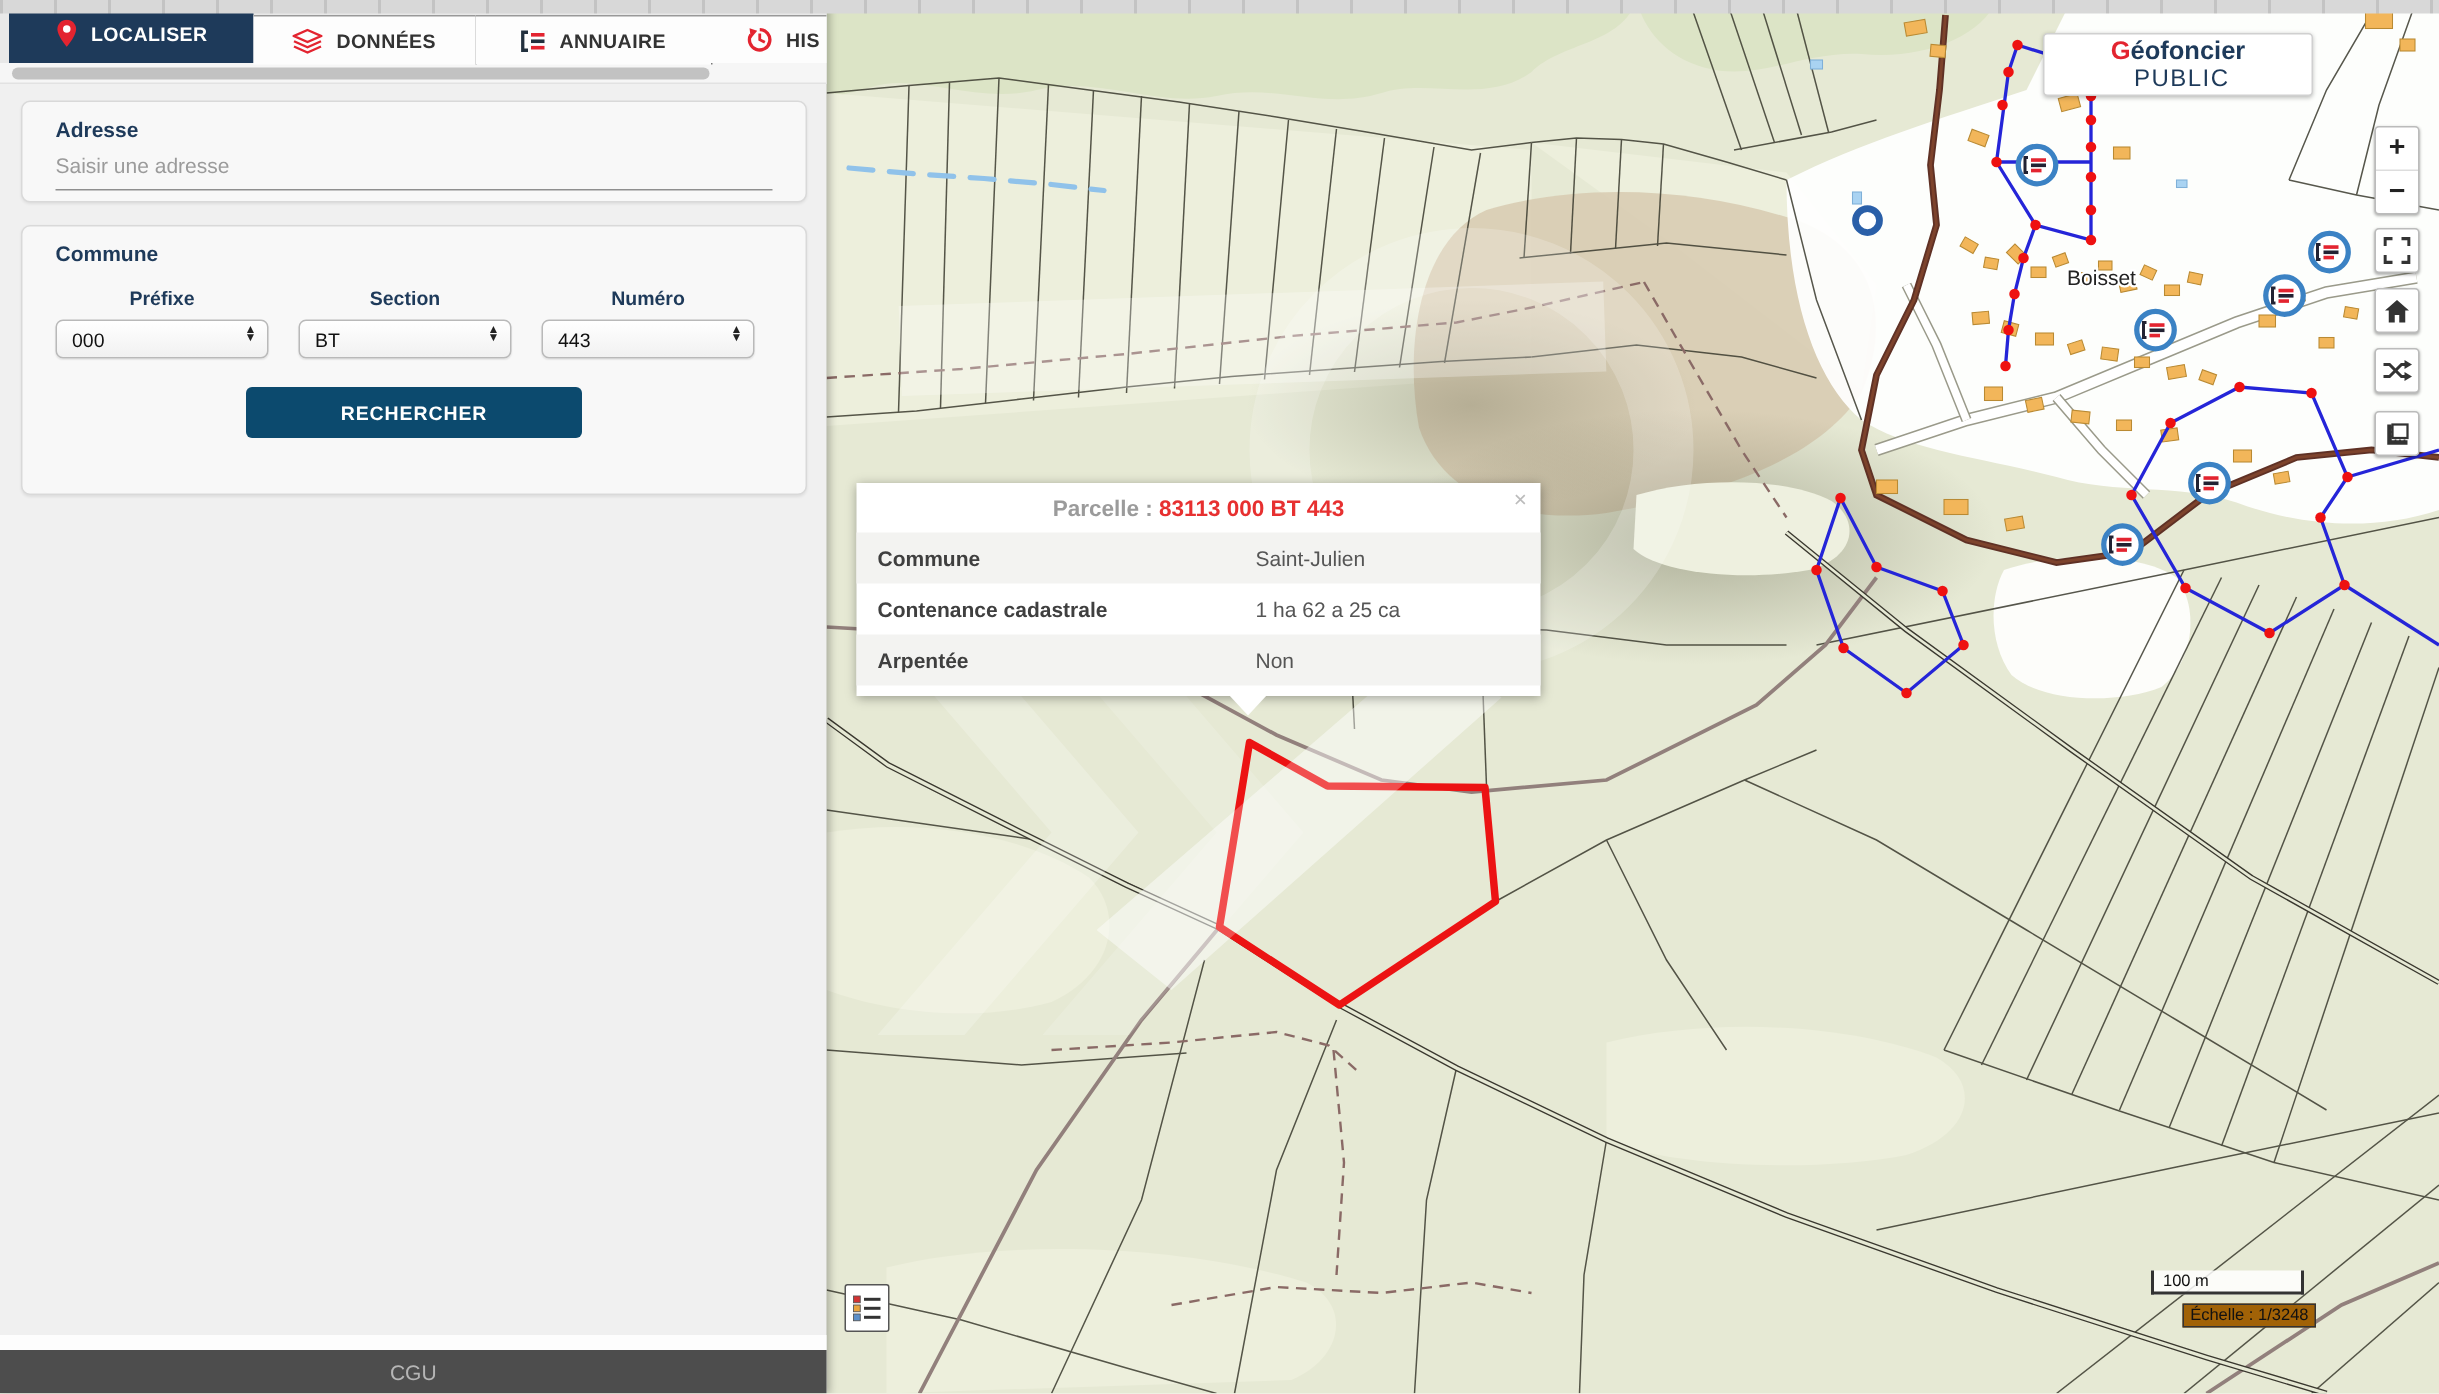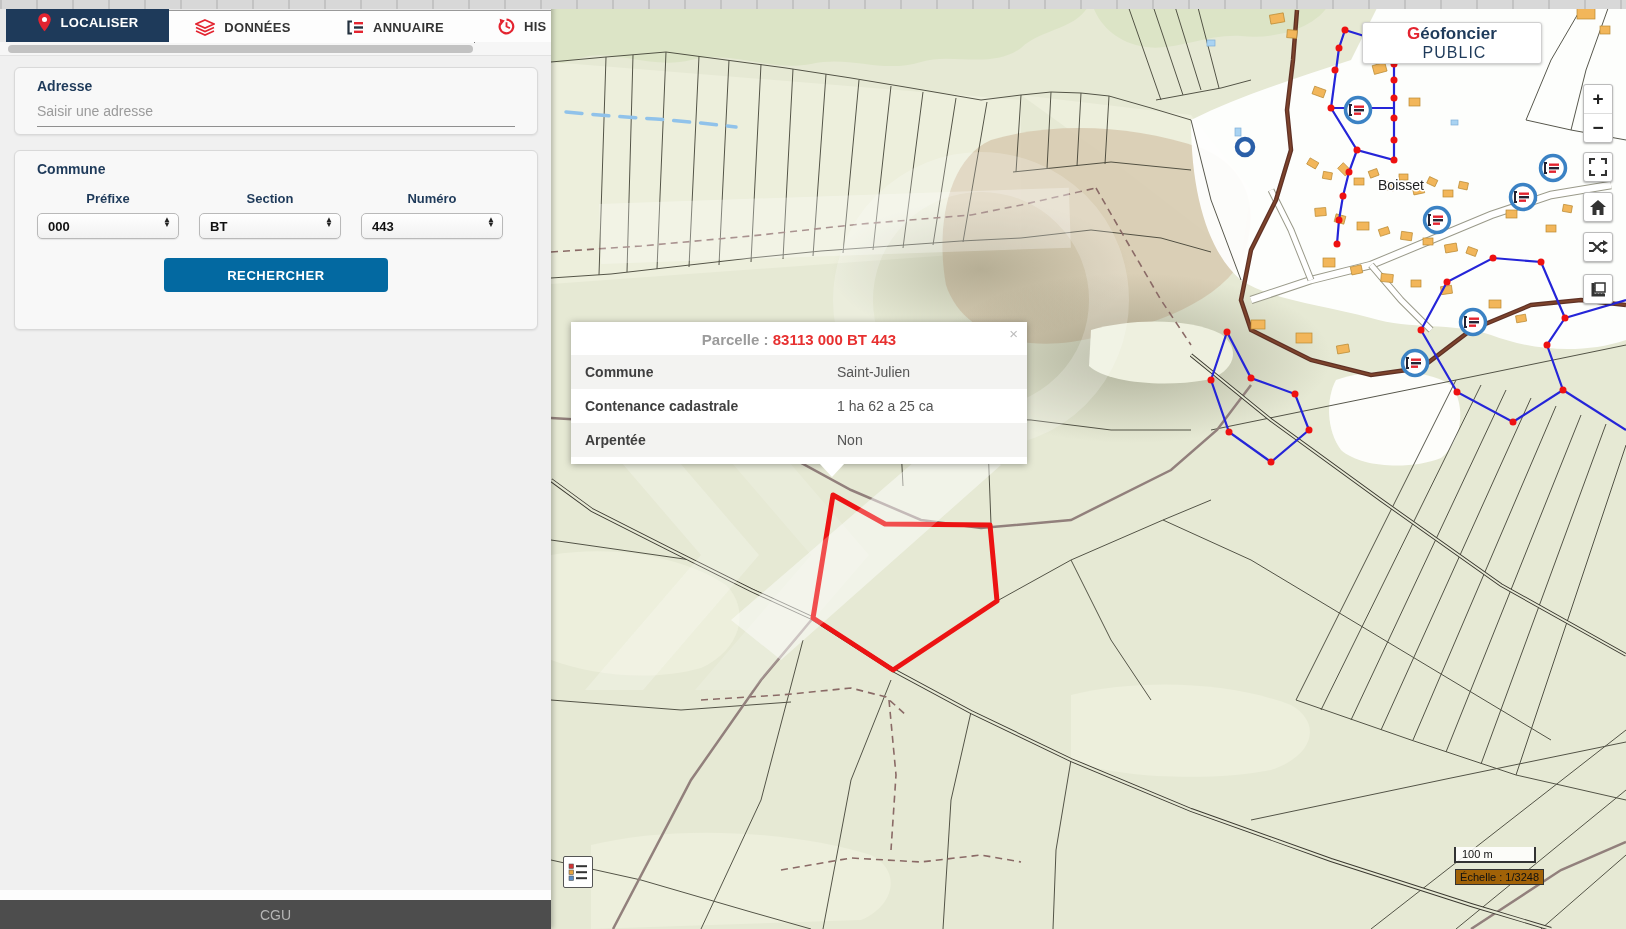--- a/index.html
+++ b/index.html
@@ -27,23 +27,23 @@
   #card-commune{top:150px;height:180px;}
   .card h3{margin:10px 0 0 22px;font-size:14px;color:#1e3a5a;}
   .fieldline{position:relative;margin:8px 22px 0 22px;border-bottom:1px solid #8f8f8f;padding-bottom:6px;}
   .fieldline input{border:none;background:transparent;outline:none;width:92%;font-size:14px;color:#333;font-family:inherit;padding:0;}
   .fieldline input::placeholder{color:#9b9b9b;}
   .commune-value{font-size:14px;color:#333;}
   .clear-x{position:absolute;right:0;top:-4px;color:#dd1111;font-size:17px;font-weight:bold;cursor:pointer;line-height:1;}
   .selrow{display:flex;margin:14px 22px 0 22px;gap:20px;}
   .selcol{width:142px;text-align:center;}
   .selcol .slabel{font-size:13px;font-weight:bold;color:#1e3a5a;margin-bottom:7px;}
-  .fselect{position:relative;height:26px;border:1px solid #b9b9b9;border-radius:5px;background:linear-gradient(#ffffff,#f1f1f1);box-shadow:0 1px 1px rgba(0,0,0,.08);display:flex;align-items:center;padding-left:10px;font-size:13px;color:#111;cursor:pointer;box-sizing:border-box;font-weight:bold;}
+  .fselect{position:relative;height:26px;border:1px solid #b9b9b9;border-radius:5px;background:linear-gradient(#ffffff,#f1f1f1);box-shadow:0 1px 1px rgba(0,0,0,.08);display:flex;align-items:center;padding-left:10px;font-size:13px;color:#111;cursor:pointer;box-sizing:border-box;}
   .fselect .arrows{position:absolute;right:7px;top:4px;display:flex;flex-direction:column;line-height:.62;font-size:8px;color:#222;}
-  .btn-search{display:block;margin:19px auto 0 auto;width:224px;height:34px;background:#0369a1;border:none;border-radius:4px;color:#fff;font-weight:bold;font-size:13px;letter-spacing:.6px;cursor:pointer;font-family:inherit;}
+  .btn-search{display:block;margin:19px auto 0 auto;width:224px;height:34px;background:#0c4a6e;border:none;border-radius:4px;color:#fff;font-weight:bold;font-size:13px;letter-spacing:.6px;cursor:pointer;font-family:inherit;}
   #footer{position:absolute;left:0;bottom:0;width:551px;height:29px;background:#4d4d4d;display:flex;align-items:center;justify-content:center;}
   #footer .cgu{color:#b5b5b5;font-size:14px;cursor:pointer;}
   #above-footer{position:absolute;left:0;bottom:29px;width:551px;height:10px;background:#fdfdfd;}
 
   
   #mapsvg{position:absolute;left:551px;top:0;width:1075px;height:929px;}
   #logo{position:absolute;left:1362px;top:22px;width:178px;height:40px;background:#fff;border:1px solid #d0d0d0;border-radius:3px;box-shadow:0 1px 3px rgba(0,0,0,.25);display:flex;align-items:center;justify-content:center;z-index:45;flex-direction:column;}
   #logo .brand{font-size:17px;font-weight:bold;color:#1e3a5a;}
   #logo .g{color:#e32430;}
   #logo .public{font-size:16px;color:#1e3a5a;margin-left:5px;letter-spacing:1px;font-weight:normal;}
@@ -62,21 +62,21 @@
   #popup .ptitle .pre{color:#9b9b9b;}
   #popup .ptitle .val{color:#e73030;}
   #popup .prow{display:flex;font-size:14px;padding:9px 14px;}
   #popup .prow:nth-child(odd){background:#f3f3f1;}
   #popup .prow .plabel{width:252px;font-weight:bold;color:#3f3f3f;}
   #popup .prow .pval{color:#555;}
   #popup .pclose{position:absolute;right:9px;top:3px;color:#bcbcbc;font-size:15px;cursor:pointer;}
   #popup .tail{position:absolute;left:248px;bottom:-13px;width:0;height:0;border-left:13px solid transparent;border-right:13px solid transparent;border-top:14px solid #fff;}
   #popup .pbottom{height:7px;}
 
-  #scalebar{position:absolute;right:90px;bottom:66px;z-index:45;background:rgba(255,255,255,.85);border:2px solid #333;border-top:none;font-size:11px;color:#111;padding:1px 4px 1px 6px;min-width:68px;}
+  #scalebar{position:absolute;right:90px;bottom:66px;z-index:45;background:rgba(255,255,255,.85);border:2px solid #333;border-top:none;font-size:11px;color:#111;padding:1px 24px 1px 6px;min-width:68px;}
   #scaletext{position:absolute;right:82px;bottom:44px;z-index:45;background:#a16207;border:1px solid #333;font-size:11px;color:#111;padding:1px 4px;}
   #legendbtn{position:absolute;left:563px;top:856px;width:28px;height:30px;background:#fff;border:1px solid #555;border-radius:2px;z-index:45;display:flex;align-items:center;justify-content:center;cursor:pointer;}
 </style>
 </head>
 <body>
 
 <div id="app">
 
   <svg id="mapsvg" viewBox="0 0 1075 929">
     <defs>

